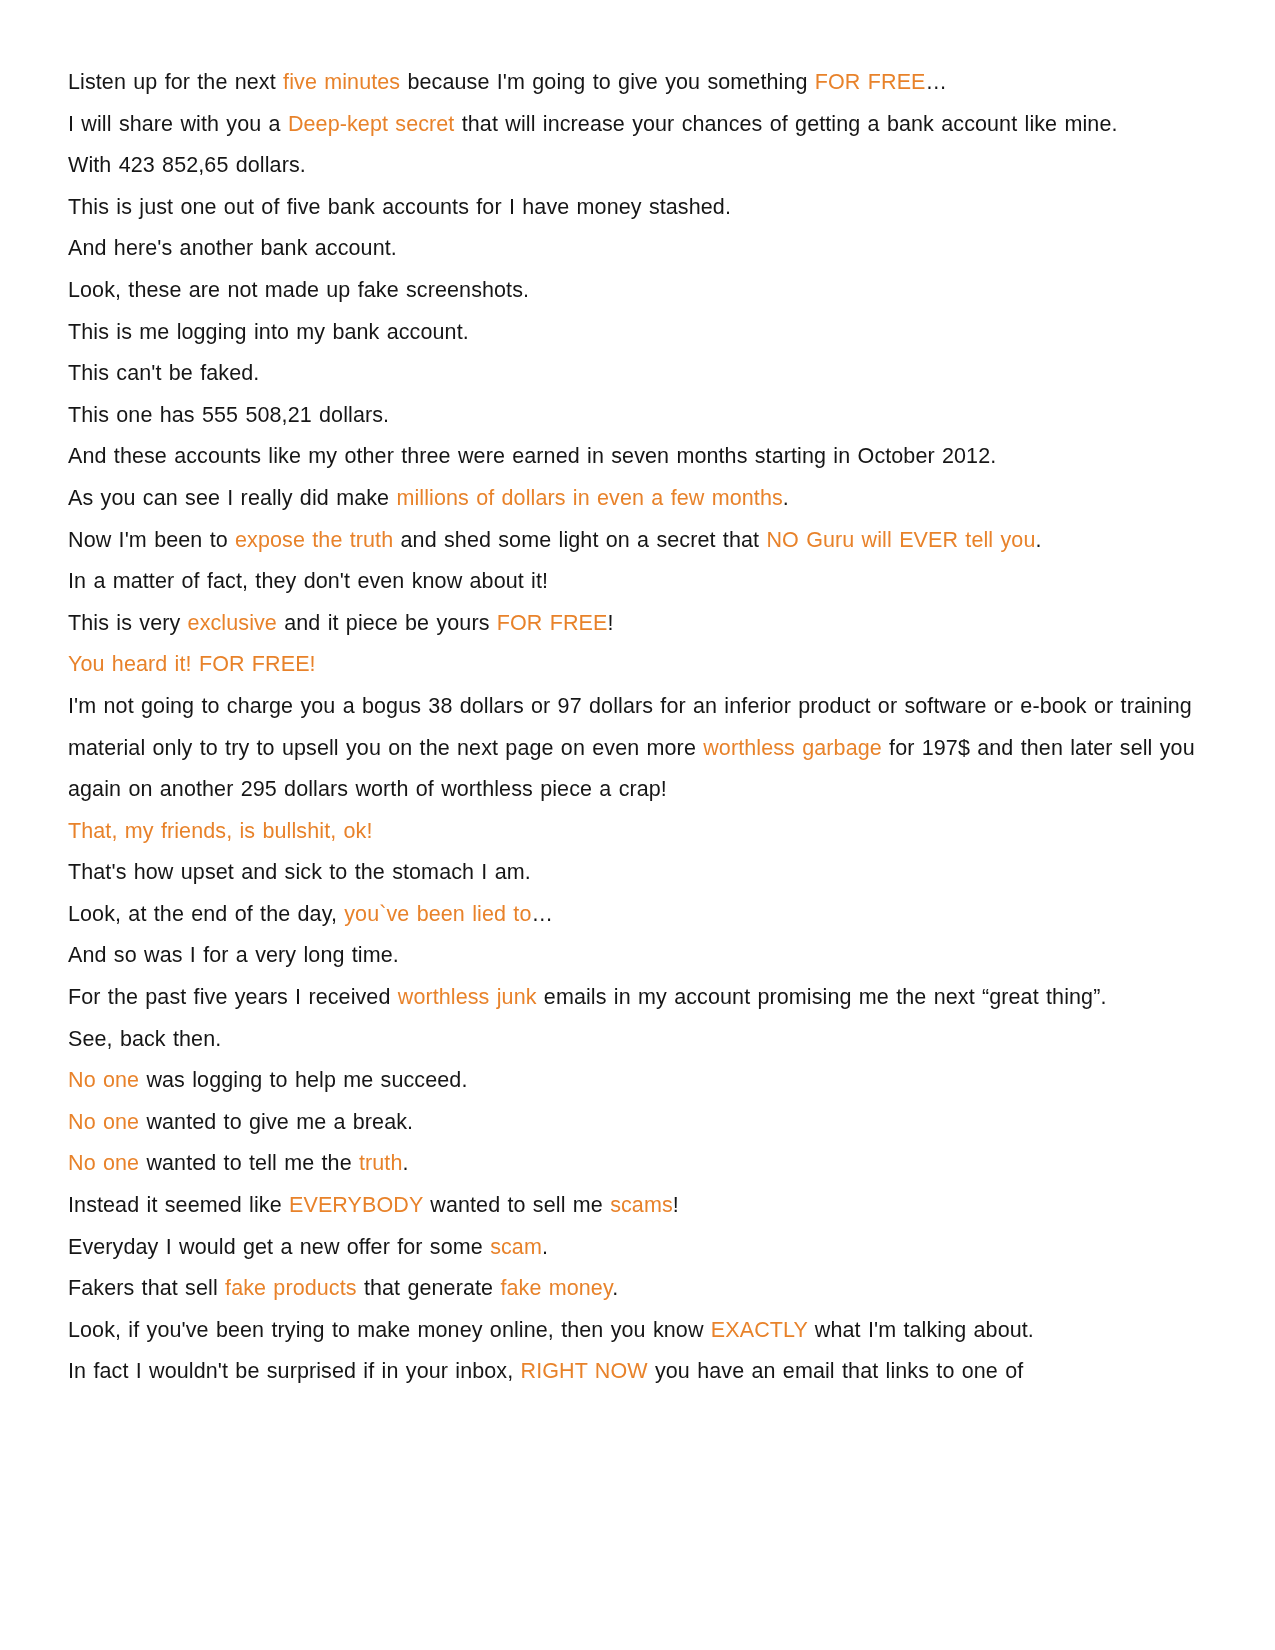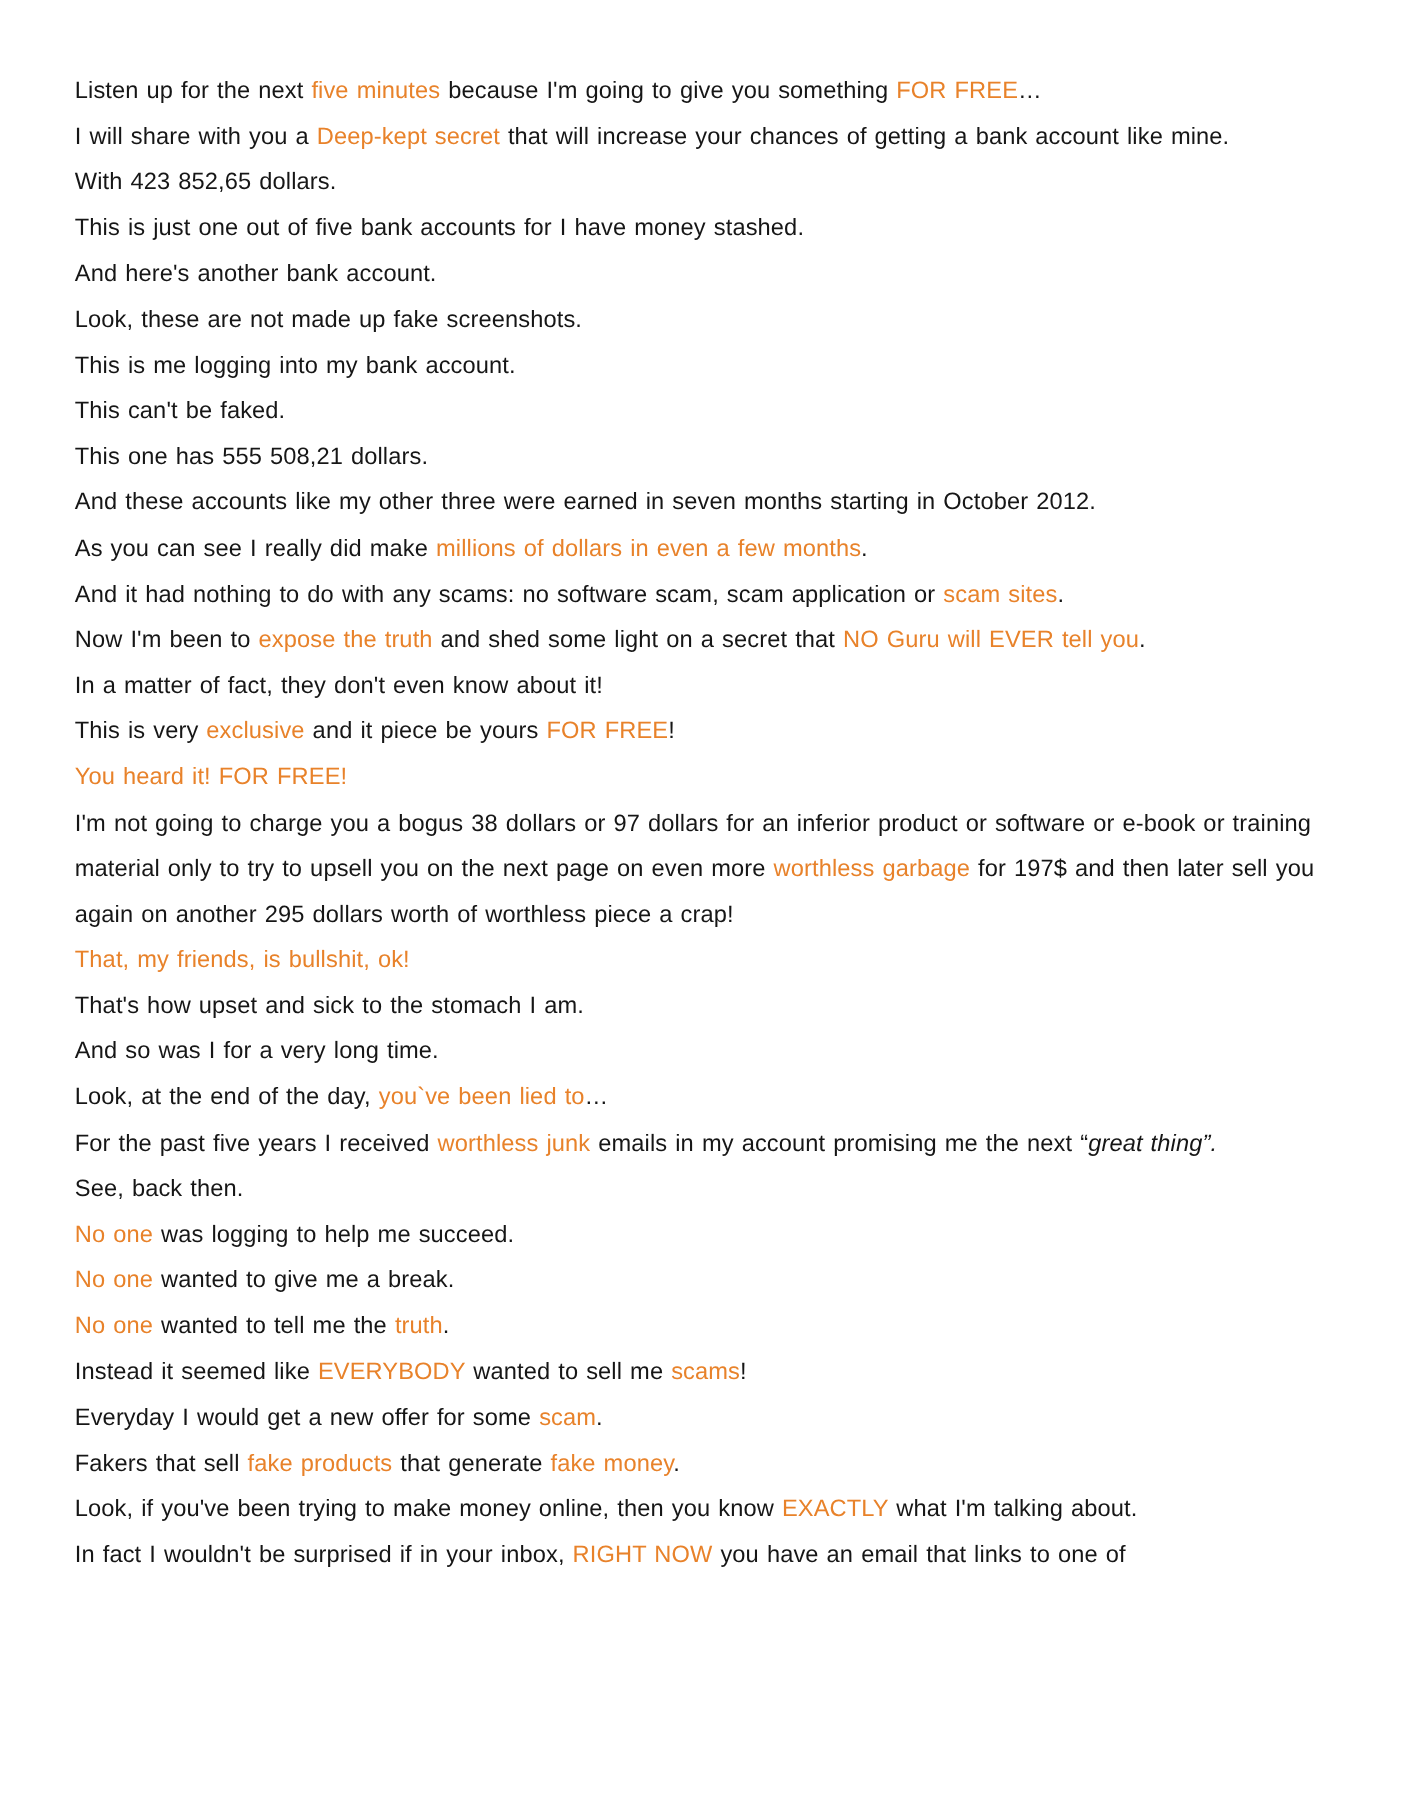--- a/index.html
+++ b/index.html
@@ -31,50 +31,48 @@
   }
   .para {
     margin: 0;
     padding: 0;
     text-indent: 0;
   }
   .hl {
     color: #E8822A;
   }
   .ital {
-    font-style: italic;
     margin-top: 36px;
   }
 </style>
 </head>
 <body>
 
 <div id="page">
   <div id="body-copy">
       <div class="para"><span>Listen up for the next </span><span class="hl">five minutes</span><span> because I'm going to give you something </span><span class="hl">FOR FREE</span><span>…</span></div>
       <div class="para"><span>I will share with you a </span><span class="hl">Deep-kept secret</span><span> that will increase your chances of getting a bank account like mine.</span></div>
       <div class="para"><span>With 423 852,65 dollars.</span></div>
       <div class="para"><span>This is just one out of five bank accounts for I have money stashed.</span></div>
       <div class="para"><span>And here's another bank account.</span></div>
       <div class="para"><span>Look, these are not made up fake screenshots.</span></div>
       <div class="para"><span>This is me logging into my bank account.</span></div>
       <div class="para"><span>This can't be faked.</span></div>
       <div class="para"><span>This one has 555 508,21 dollars.</span></div>
       <div class="para"><span>And these accounts like my other three were earned in seven months starting in October 2012.</span></div>
       <div class="para"><span>As you can see I really did make </span><span class="hl">millions of dollars in even a few months</span><span>.</span></div>
-      <div class="para"><span>And it had nothing to do with any scams: no software scam, scam application or </span><span class="hl">scam sites</span><span>.</span></div>
       <div class="para"><span>Now I'm been to </span><span class="hl">expose the truth</span><span> and shed some light on a secret that </span><span class="hl">NO Guru will EVER tell you</span><span>.</span></div>
       <div class="para"><span>In a matter of fact, they don't even know about it!</span></div>
       <div class="para"><span>This is very </span><span class="hl">exclusive</span><span> and it piece be yours </span><span class="hl">FOR FREE</span><span>!</span></div>
       <div class="para"><span class="hl">You heard it! FOR FREE!</span></div>
       <div class="para"><span>I'm not going to charge you a bogus 38 dollars or 97 dollars for an inferior product or software or e-book or training material only to try to upsell you on the next page on even more </span><span class="hl">worthless garbage</span><span> for 197$ and then later sell you again on another 295 dollars worth of worthless piece a crap!</span></div>
       <div class="para"><span class="hl">That, my friends, is bullshit, ok!</span></div>
       <div class="para"><span>That's how upset and sick to the stomach I am.</span></div>
+      <div class="para"><span>Look, at the end of the day, </span><span class="hl">you`ve been lied to</span><span>…</span></div>
       <div class="para"><span>And so was I for a very long time.</span></div>
-      <div class="para"><span>Look, at the end of the day, </span><span class="hl">you`ve been lied to</span><span>…</span></div>
       <div class="para"><span>For the past five years I received </span><span class="hl">worthless junk</span><span> emails in my account promising me the next “</span><span class="ital">great thing</span><span class="ital">”.</span></div>
       <div class="para"><span>See, back then.</span></div>
       <div class="para"><span class="hl">No one</span><span> was logging to help me succeed.</span></div>
       <div class="para"><span class="hl">No one</span><span> wanted to give me a break.</span></div>
       <div class="para"><span class="hl">No one</span><span> wanted to tell me the </span><span class="hl">truth</span><span>.</span></div>
       <div class="para"><span>Instead it seemed like </span><span class="hl">EVERYBODY</span><span> wanted to sell me </span><span class="hl">scams</span><span>!</span></div>
       <div class="para"><span>Everyday I would get a new offer for some </span><span class="hl">scam</span><span>.</span></div>
       <div class="para"><span>Fakers that sell </span><span class="hl">fake products</span><span> that generate </span><span class="hl">fake money</span><span>.</span></div>
       <div class="para"><span>Look, if you've been trying to make money online, then you know </span><span class="hl">EXACTLY</span><span> what I'm talking about.</span></div>
       <div class="para"><span>In fact I wouldn't be surprised if in your inbox, </span><span class="hl">RIGHT NOW</span><span> you have an email that links to one of</span></div>

